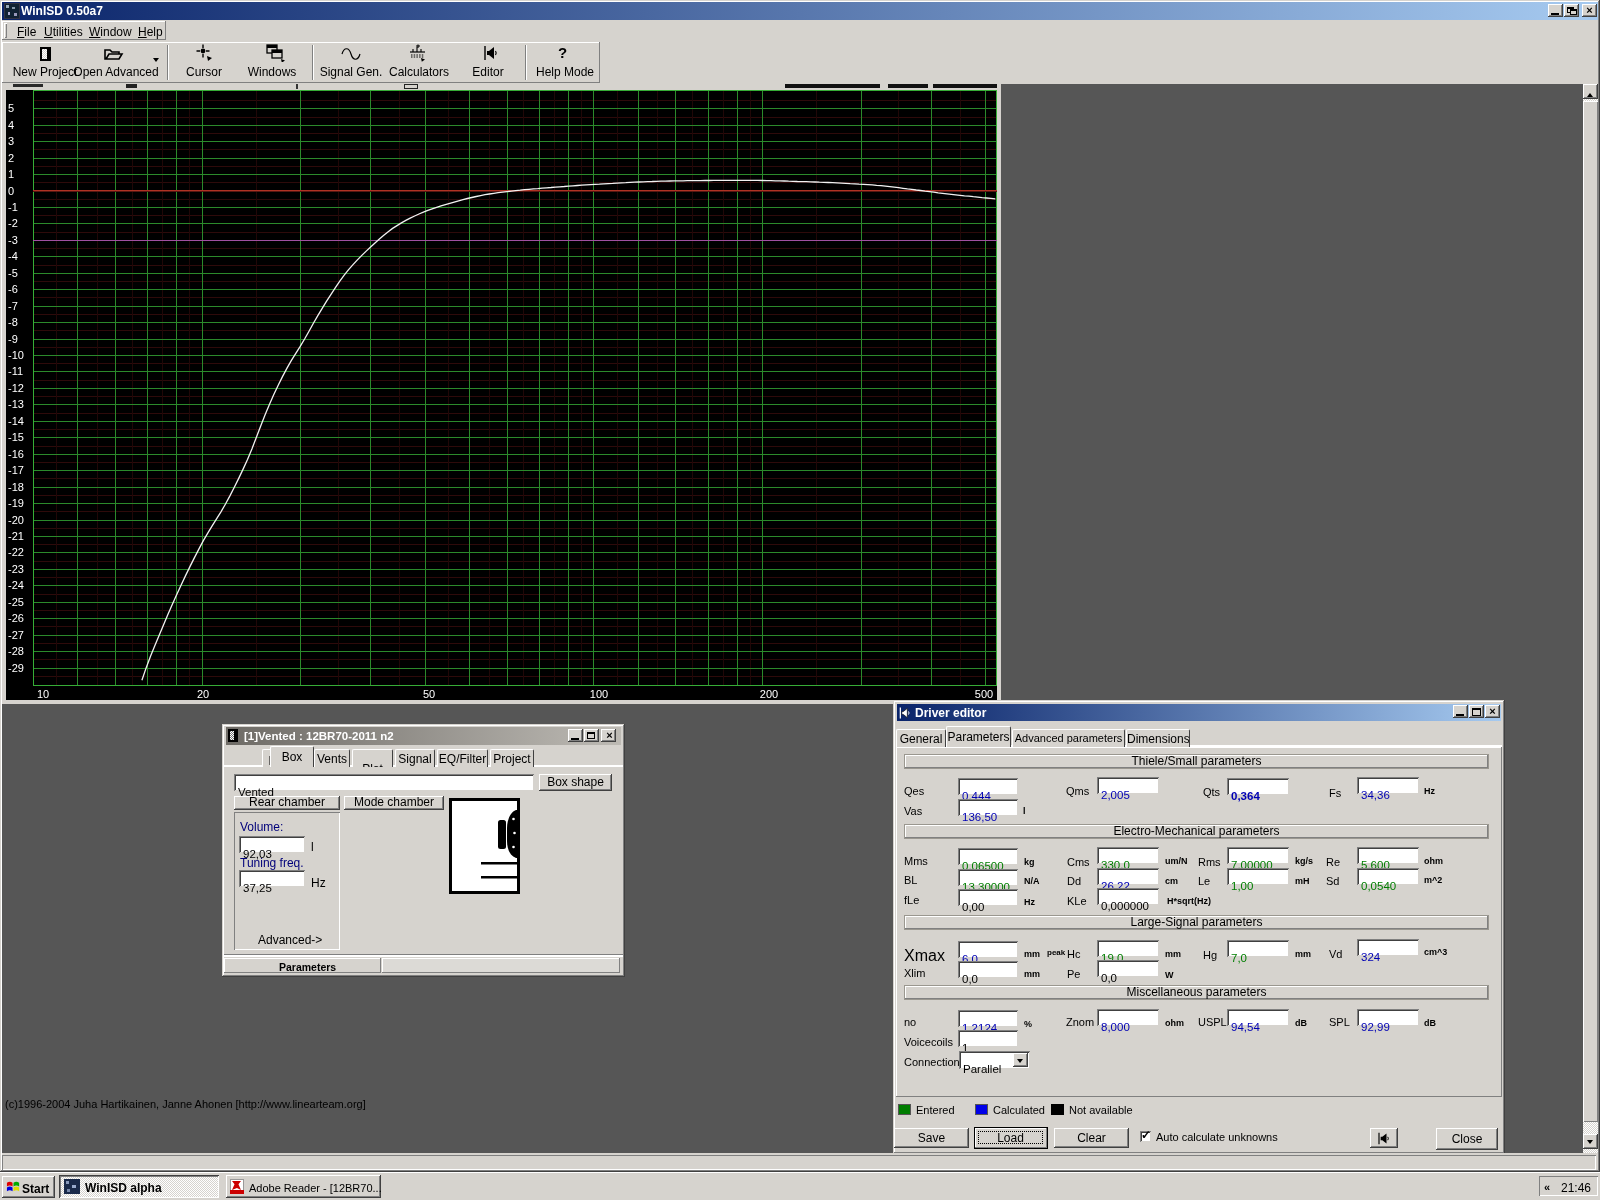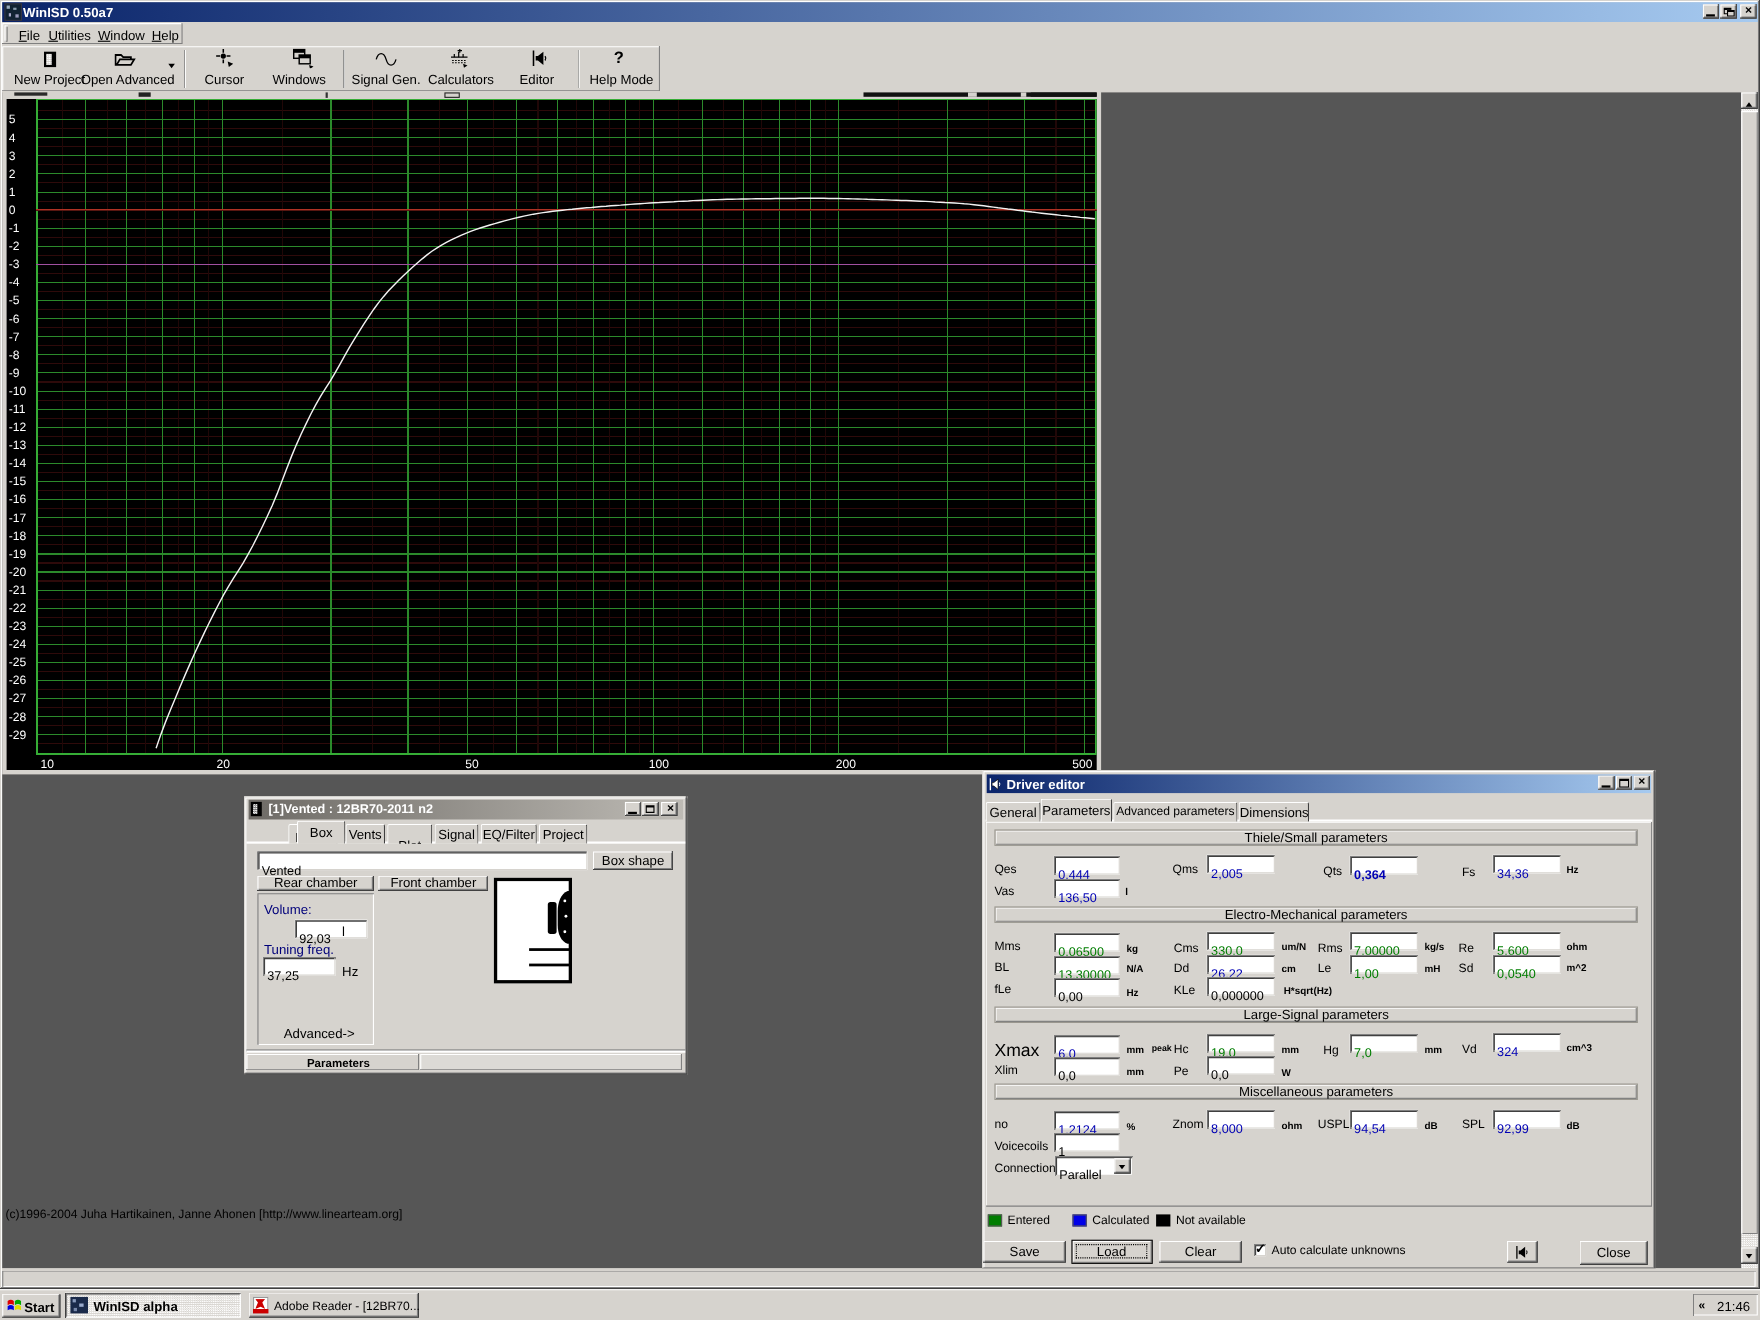--- a/index.html
+++ b/index.html
@@ -175,24 +175,24 @@
 <div class="abs tab" style="left:314px;top:749px;width:36px;height:18px;font-size:12px;padding-top:2px;z-index:1;">Vents</div>
 <div class="abs tab" style="left:352px;top:749px;width:41px;height:18px;font-size:12px;padding-top:12px;z-index:1;">Plot</div>
 <div class="abs tab" style="left:395px;top:749px;width:40px;height:18px;font-size:12px;padding-top:2px;z-index:1;">Signal</div>
 <div class="abs tab" style="left:437px;top:749px;width:51px;height:18px;font-size:12px;padding-top:2px;z-index:1;">EQ/Filter</div>
 <div class="abs tab" style="left:490px;top:749px;width:44px;height:18px;font-size:12px;padding-top:2px;z-index:1;">Project</div>
 <div class="abs edit" style="left:234px;top:774px;width:300px;height:17px;">
       <div class="val">Vented</div>
     </div>
 <div class="abs btn" style="left:539px;top:774px;width:73px;height:17px;font-size:12px;padding-top:1px;">Box shape</div>
 <div class="abs btn" style="left:234px;top:796px;width:106px;height:14px;font-size:12px;line-height:12px;">Rear chamber</div>
-<div class="abs btn" style="left:344px;top:796px;width:100px;height:14px;font-size:12px;line-height:12px;">Front chamber</div>
+<div class="abs btn" style="left:344px;top:796px;width:100px;height:14px;font-size:12px;line-height:12px;">Mode chamber</div>
 <div class="abs sunkthin" style="left:234px;top:812px;width:106px;height:138px;"></div>
 <div class="abs lbl" style="left:240px;top:820px;color:#00007a;font-size:12px;">Volume:</div>
-<div class="abs edit" style="left:239px;top:836px;width:66px;height:17px;margin-left:29px;">
+<div class="abs edit" style="left:239px;top:836px;width:66px;height:17px;">
       <div class="val">92,03</div>
     </div>
 <div class="abs lbl" style="left:311px;top:840px;font-size:12px;">l</div>
 <div class="abs lbl" style="left:240px;top:856px;color:#00007a;font-size:12px;">Tuning freq.</div>
 <div class="abs edit" style="left:239px;top:870px;width:66px;height:17px;">
       <div class="val">37,25</div>
     </div>
 <div class="abs lbl" style="left:311px;top:876px;font-size:12px;">Hz</div>
 <div class="abs lbl" style="left:258px;top:933px;font-size:12px;">Advanced-&gt;</div>
 <div class="abs" style="left:449px;top:798px;width:71px;height:96px;background:#fff;border:3px solid #000;"></div>

